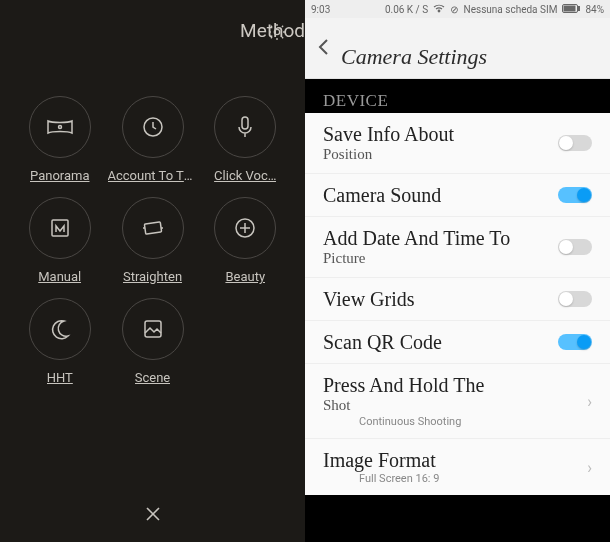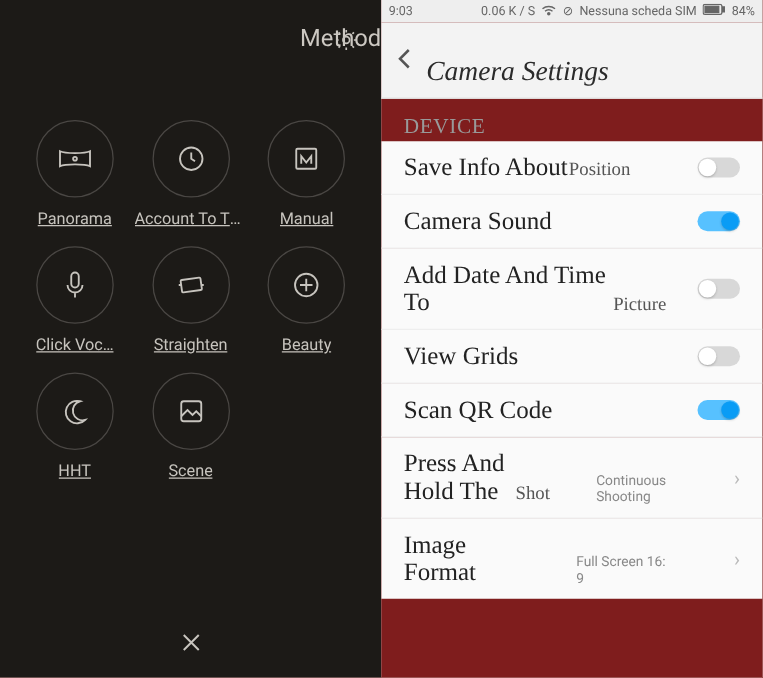--- a/index.html
+++ b/index.html
@@ -11,30 +11,30 @@
 .left-title { font-size: 19px; color: #ccc8c2; font-weight: 400; }
 .gear { position: absolute; right: 18px; top: 22px; }
 .grid { display: grid; grid-template-columns: repeat(3, 1fr); gap: 14px 6px; padding: 36px 18px 0 18px; }
 .tile { display: flex; flex-direction: column; align-items: center; gap: 10px; }
 .circle { width: 62px; height: 62px; border: 1.5px solid #4a4744; border-radius: 50%; display: flex; align-items: center; justify-content: center; transition: transform 0.1s; }
 .tile-label { font-size: 13px; color: #c7c4be; text-align: center; white-space: nowrap; overflow: hidden; text-overflow: ellipsis; max-width: 90px; text-decoration: underline; }
 .close-row { position: absolute; bottom: 18px; left: 0; right: 0; display: flex; justify-content: center; }
 .close-x svg { display: block; }
 
 
-.right { width: 305px; height: 542px; background: #7f1d1d; color: #333; position: relative; display: flex; flex-direction: column; }
+.right { width: 305px; height: 542px; background: #000000; color: #333; position: relative; display: flex; flex-direction: column; }
 .statusbar { height: 18px; background: #eee; font-size: 10px; color: #666; display: flex; align-items: center; justify-content: space-between; padding: 0 6px; }
 .status-left { }
 .status-right { display: flex; gap: 5px; align-items: center; }
 .settings-header { display: flex; align-items: center; padding: 10px 14px 8px 12px; border-bottom: 1px solid #e2e2e2; background: #f3f3f3; }
 .back { margin-right: 10px; }
 .settings-title { font-family: "Times New Roman", serif; font-size: 22px; font-style: italic; color: #2b2b2b; margin-top: 16px; }
 .section-label { font-family: "Times New Roman", serif; font-size: 17px; color: #999; padding: 12px 18px 2px 18px; letter-spacing: 0.5px; }
 .setting-row { display: flex; align-items: center; justify-content: space-between; padding: 10px 18px 10px 18px; border-bottom: 1px solid #eee; background: #fafafa; }
-.setting-text { display: flex; flex-direction: row; gap: 1px; max-width: 210px; align-items: flex-end; }
+.setting-text { display: flex; flex-direction: column; gap: 1px; max-width: 210px; }
 .setting-title { font-family: "Times New Roman", serif; font-size: 20px; color: #222; line-height: 1.1; }
 .setting-sub { font-family: Liberation Serif, serif; font-size: 15px; color: #555; }
 .setting-desc { font-size: 11px; color: #888; margin-left: 36px; }
 .toggle { width: 34px; height: 16px; border-radius: 10px; position: relative; flex-shrink: 0; }
 .toggle.off { background: #d8d8d8; }
 .toggle.on { background: #57c1ff; }
 .toggle .knob { width: 14px; height: 14px; background: #fff; border-radius: 50%; position: absolute; top: 1px; box-shadow: 0 1px 2px rgba(0,0,0,0.2); }
 .toggle.off .knob { left: 1px; }
 .toggle.on .knob { right: 1px; background: #0a9cf5; }
 .chevron-right { color: #bbb; font-size: 16px; }
@@ -67,35 +67,35 @@
       <div class="circle">
         <svg width="26" height="26" viewBox="0 0 26 26" fill="none" stroke="#c7c4be" stroke-width="1.5">
             <circle cx="13" cy="13" r="9"></circle>
             <path d="M13 8v5l3 2"></path>
           </svg>
       </div>
       <span class="tile-label">Account To The…</span>
     </div>
     <div class="tile">
       <div class="circle">
+        <svg width="22" height="26" viewBox="0 0 22 26" fill="none" stroke="#c7c4be" stroke-width="1.5">
+            <rect x="8" y="3" width="6" height="12" rx="3"></rect>
+            <path d="M5 13a6 6 0 0 0 12 0M11 19v4"></path>
+          </svg>
+      </div>
+      <span class="tile-label">Click Voc…</span>
+    </div>
+    <div class="tile">
+      <div class="circle">
         <svg width="24" height="24" viewBox="0 0 24 24" fill="none" stroke="#c7c4be" stroke-width="1.5">
             <rect x="4" y="4" width="16" height="16" rx="1"></rect>
             <path d="M8 16v-6l4 5 4-5v6"></path>
           </svg>
       </div>
       <span class="tile-label">Manual</span>
-    </div>
-    <div class="tile">
-      <div class="circle">
-        <svg width="22" height="26" viewBox="0 0 22 26" fill="none" stroke="#c7c4be" stroke-width="1.5">
-            <rect x="8" y="3" width="6" height="12" rx="3"></rect>
-            <path d="M5 13a6 6 0 0 0 12 0M11 19v4"></path>
-          </svg>
-      </div>
-      <span class="tile-label">Click Voc…</span>
     </div>
     <div class="tile">
       <div class="circle">
         <svg width="26" height="20" viewBox="0 0 26 20" fill="none" stroke="#c7c4be" stroke-width="1.5">
             <rect x="5" y="5" width="16" height="10" rx="1" transform="rotate(-8 13 10)"></rect>
             <path d="M3 10h2M21 10h2"></path>
           </svg>
       </div>
       <span class="tile-label">Straighten</span>
     </div>

